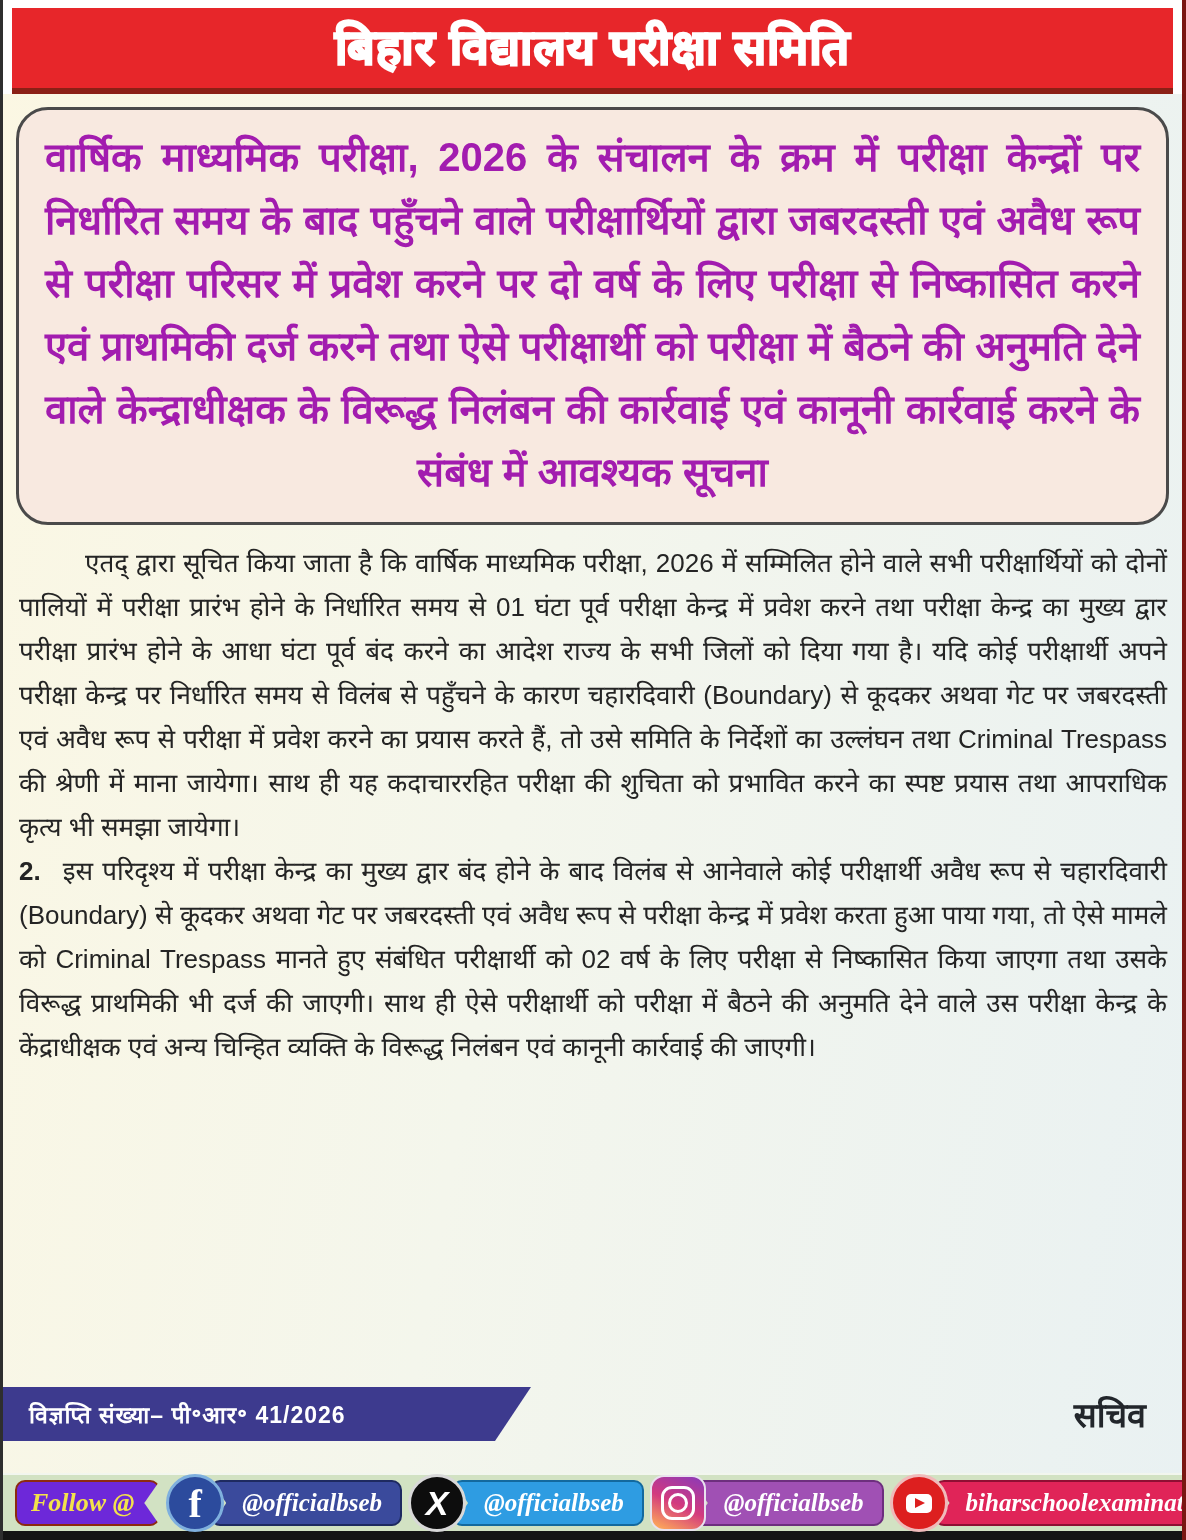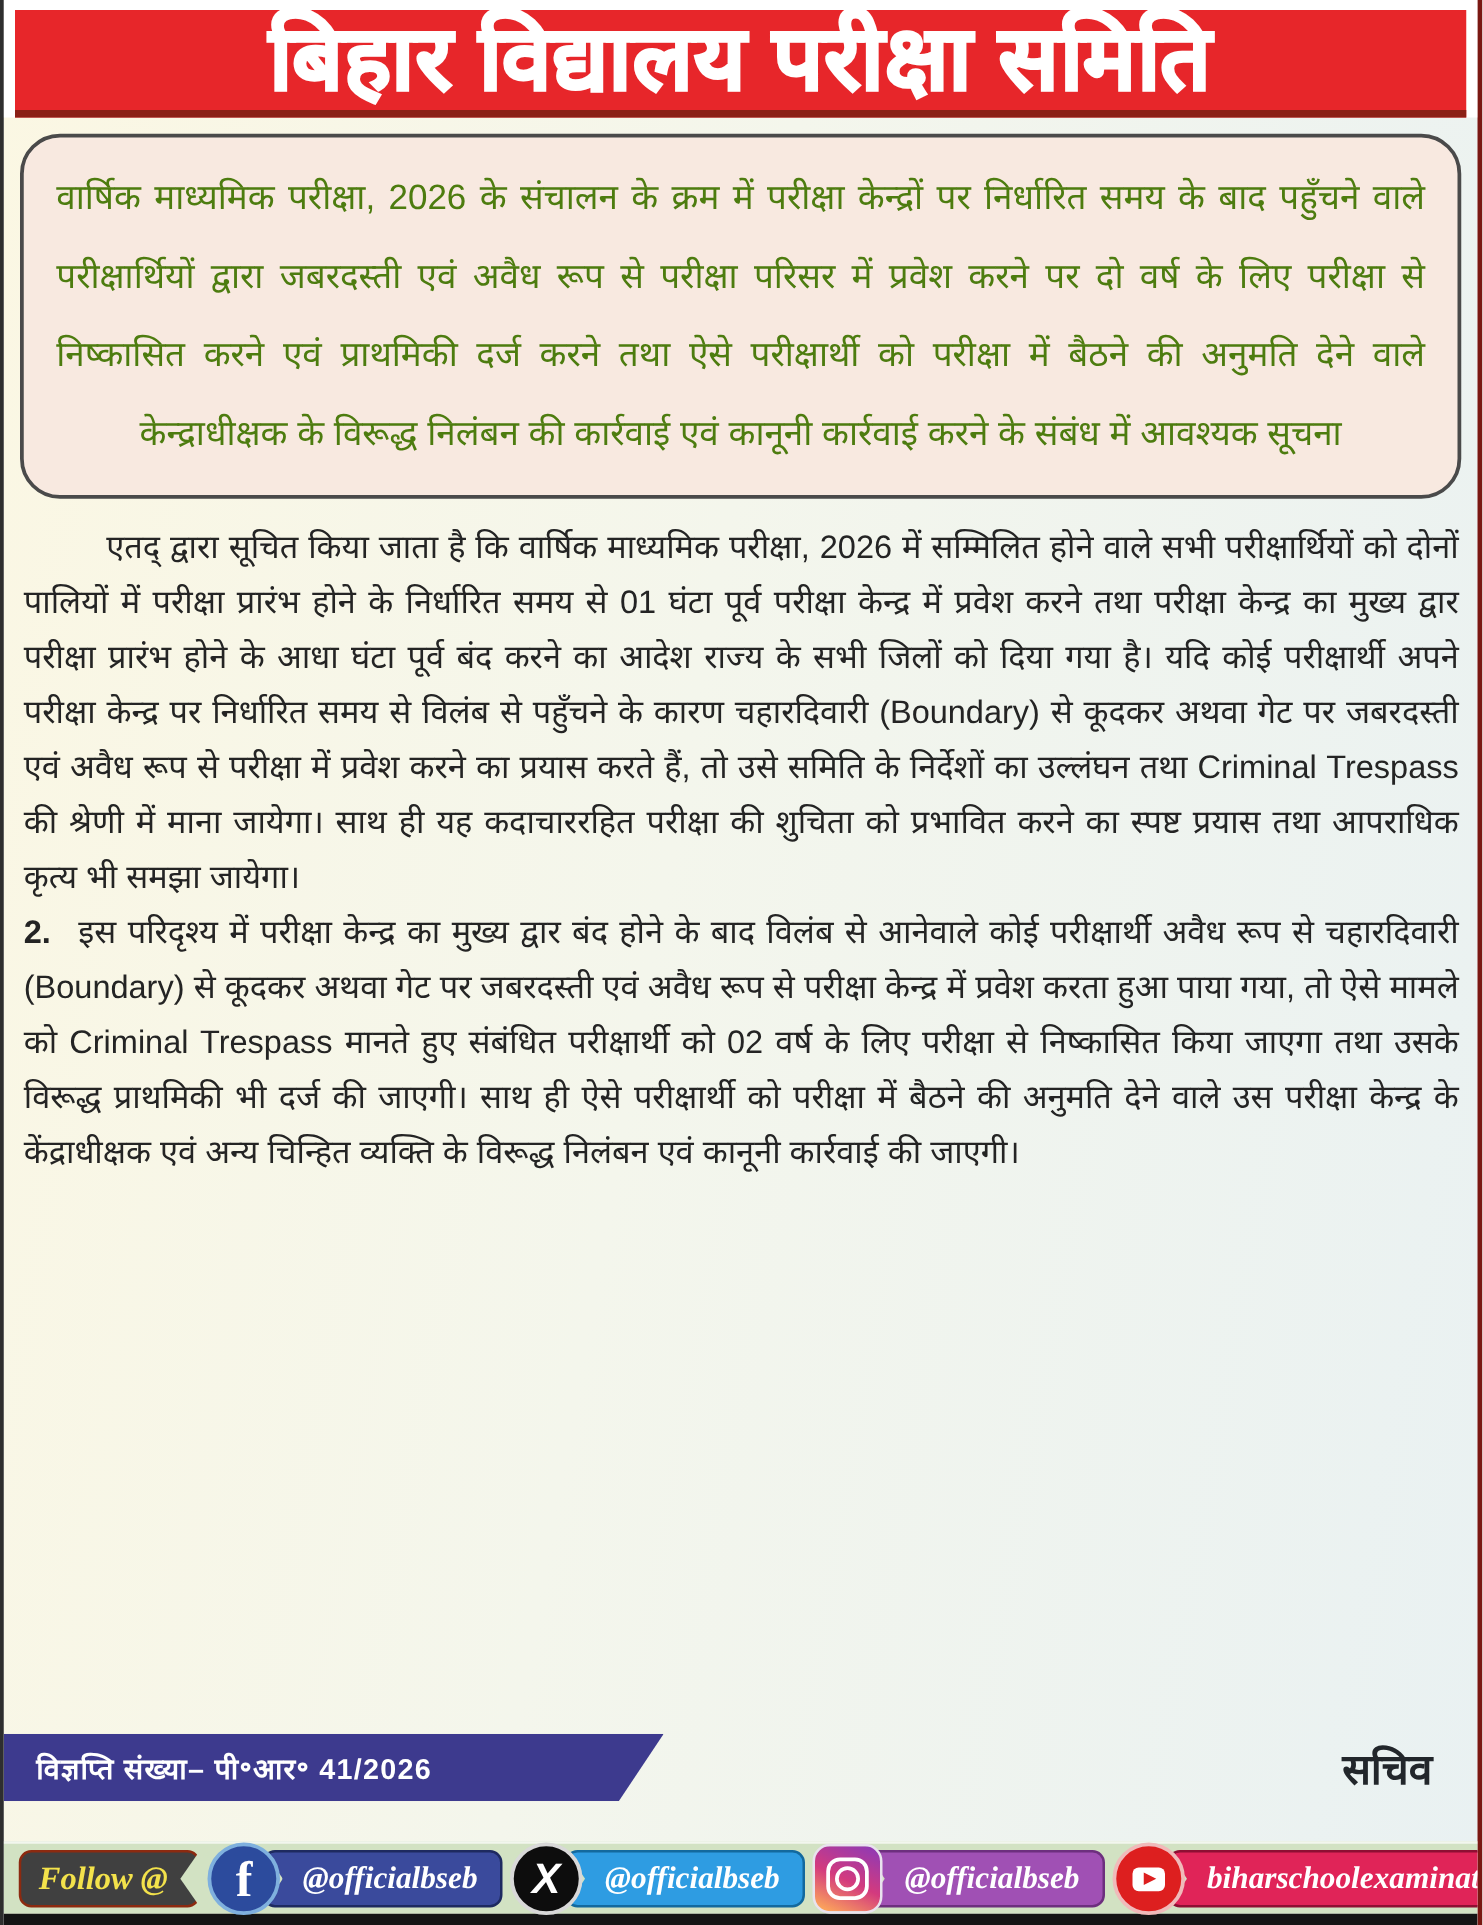--- a/index.html
+++ b/index.html
@@ -22,40 +22,40 @@
     padding:8px 9px 0 9px;
   }
   .banner{
     background:#e7262a;
     border-bottom:6px solid #8b2016;
     height:80px;
     display:flex;align-items:center;justify-content:center;
   }
   .banner-title{
     color:#ffffff;
-    font-size:71px;
+    font-size:48px;
     font-weight:bold;
     letter-spacing:1px;
     -webkit-text-stroke:2.2px #ffffff;
     line-height:80px;
     white-space:nowrap;
   }
   
   .notice-box{
     margin:13px 13px 0 13px;
     background:#f8e9e0;
     border:3px solid #4a4a4a;
     border-radius:32px;
     padding:16px 26px 18px 26px;
     box-sizing:border-box;
   }
   .notice-box-text{
-    font-size:28px;
-    font-weight:normal;
-    color:#4d7c0f;
+    font-size:40px;
+    font-weight:bold;
+    color:#a21caf;
     line-height:63px;
     text-align:justify;
     text-align-last:center;
   }
   
   .body-text{
     padding:16px 15px 0 16px;
     color:#242424;
     font-size:26px;
     line-height:44px;
@@ -99,21 +99,21 @@
     border-top:2px solid #f2f6ee;
     height:56px;
     display:flex;align-items:center;
     padding:0 12px;
     gap:6px;
     justify-content:space-between;
   }
   .bottom-edge{height:9px;background:#141414;}
   .ribbon{
     position:relative;
-    background:#404040;
+    background:#6d28d9;
     border:2px solid #8c2a10;
     border-radius:10px;
     color:#f3e24b;
     font-family:"Liberation Serif","DejaVu Serif",serif;
     font-style:italic;
     font-weight:bold;
     font-size:26px;
     padding:6px 24px 6px 14px;
     white-space:nowrap;
   }

